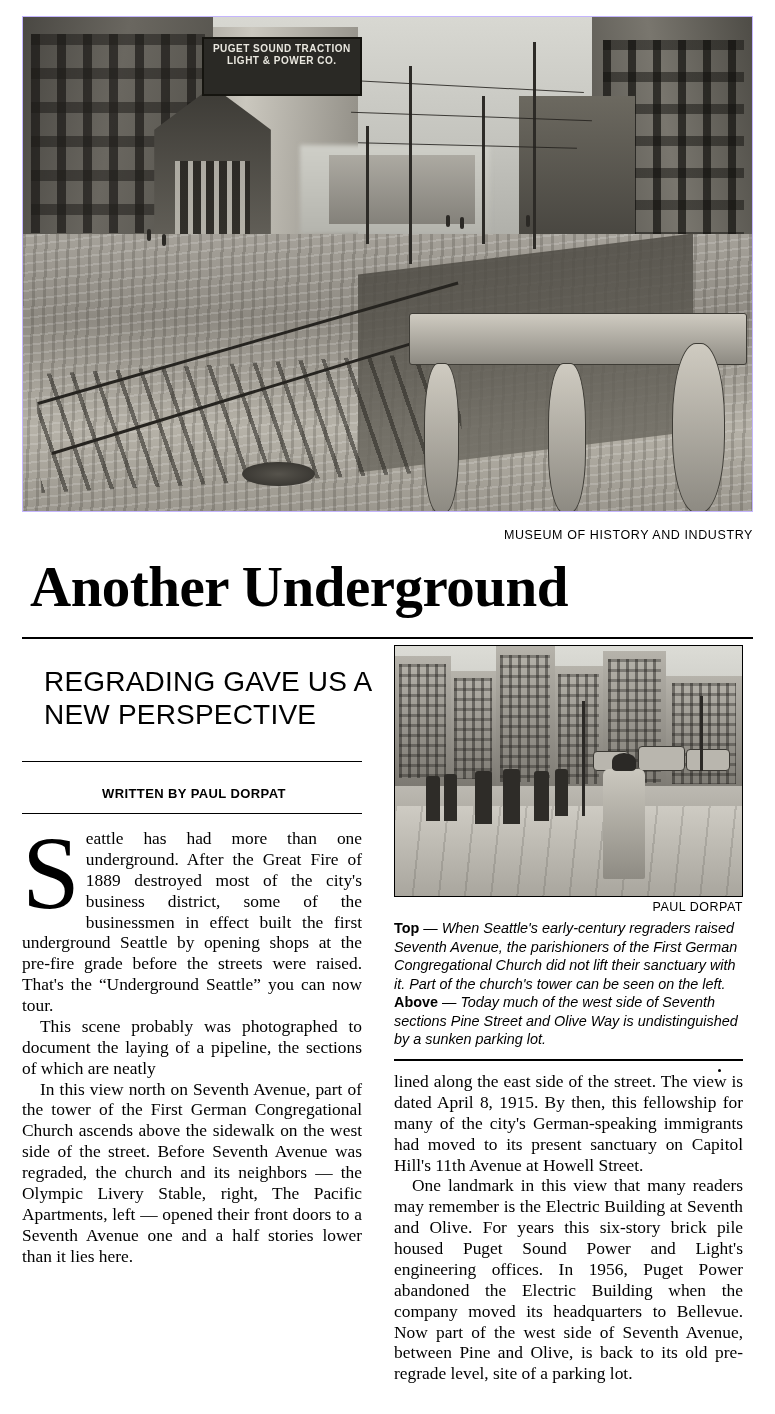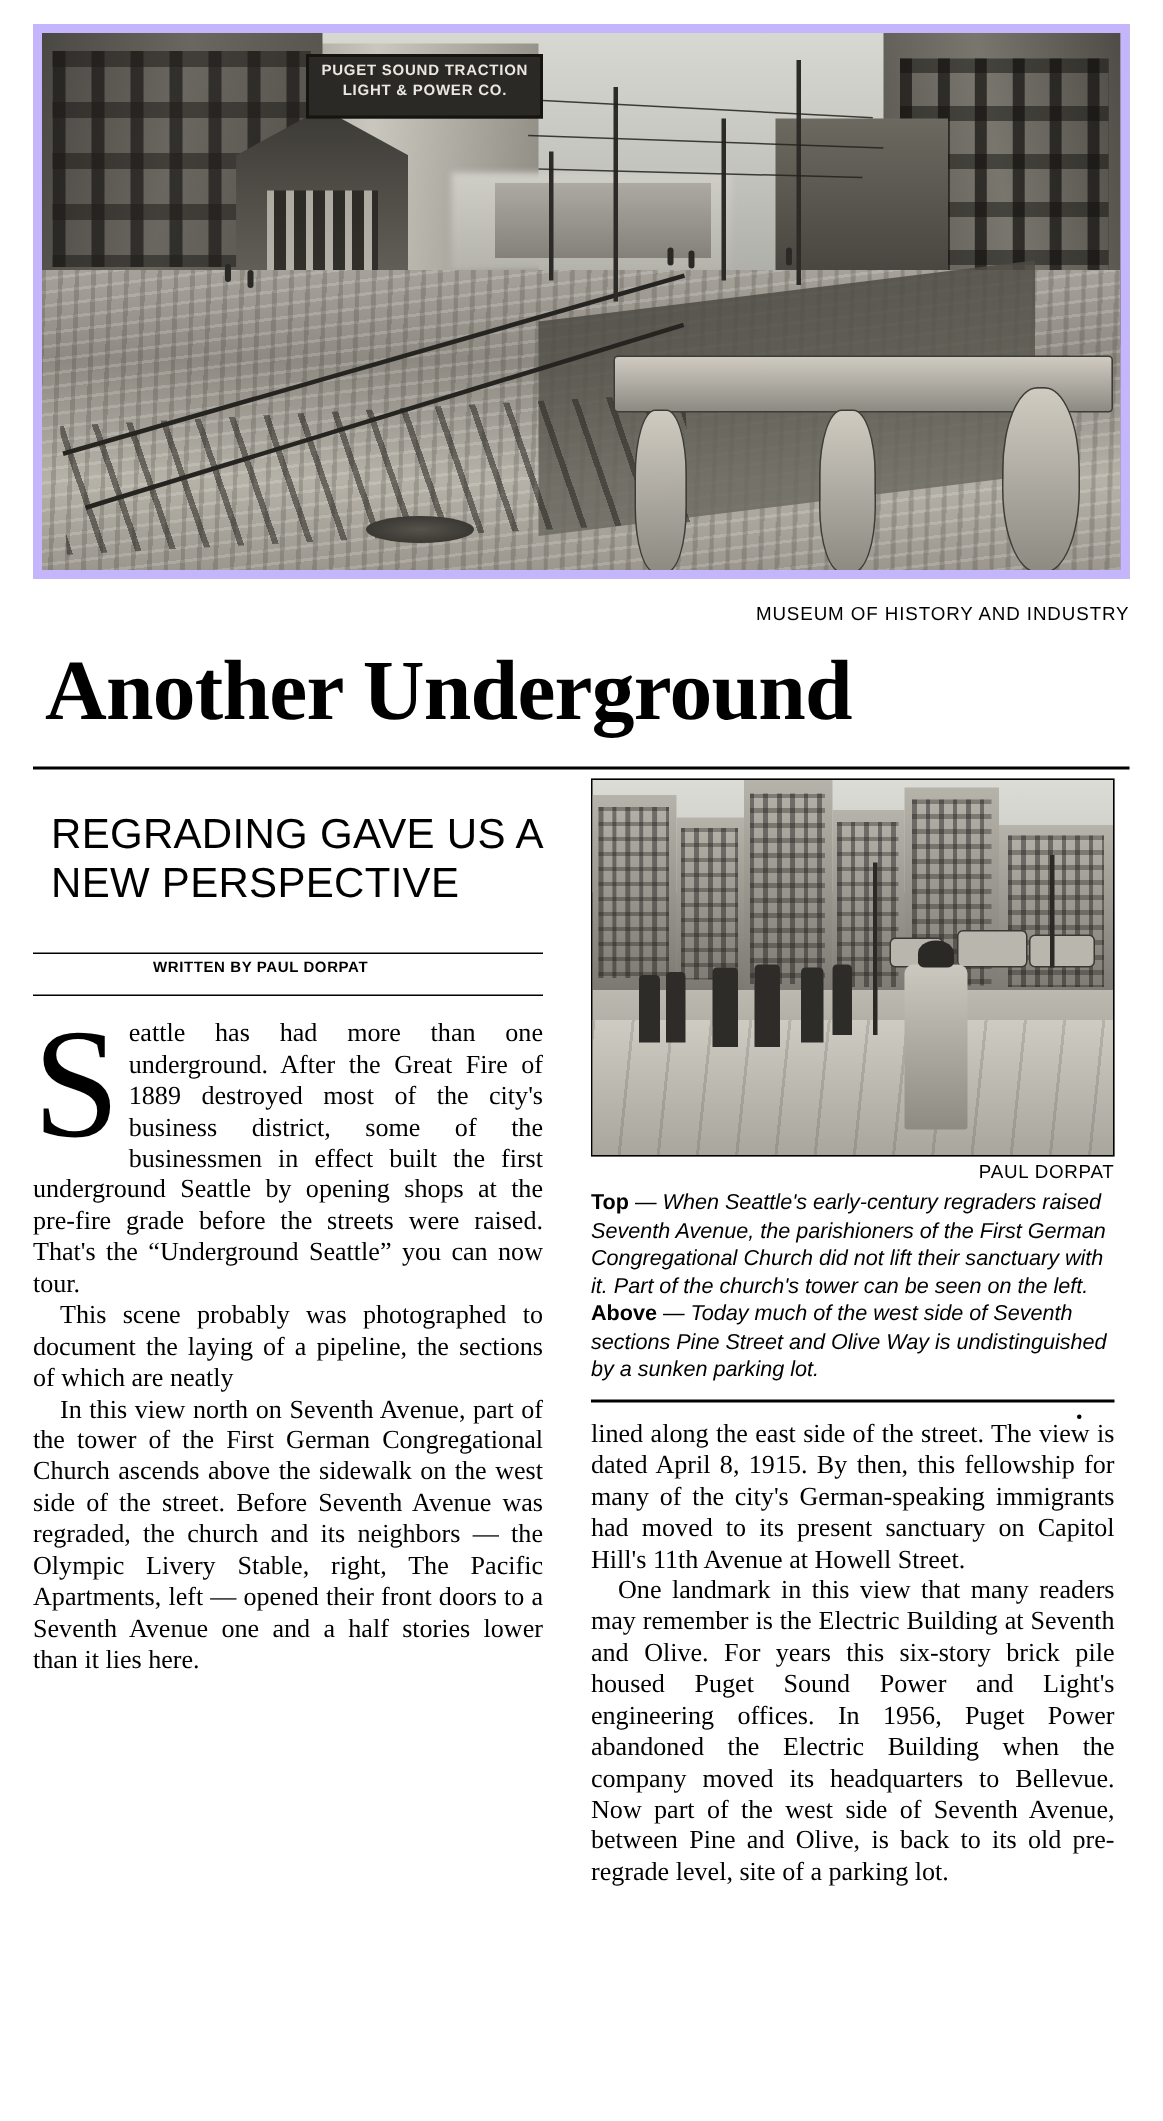--- a/index.html
+++ b/index.html
@@ -21,22 +21,22 @@
     height: 1414px;
     box-sizing: border-box;
     padding: 0 22px;
   }
 
   
   .top-photo-wrap {
     position: relative;
     margin-top: 16px;
     width: 731px;
-    height: 370px;
-    border: 6px solid #c4b5fd;
+    height: 496px;
+    border: 1px solid #c4b5fd;
     box-sizing: border-box;
     overflow: hidden;
     background: #8d8d89;
   }
   .photo-canvas { position:absolute; inset:0; overflow:hidden; }
 
   
   .tp-sky {
     position:absolute; left:0; top:0; width:100%; height:44%;
     background: linear-gradient(#d8d8d2, #c3c3bd 60%, #b0b0aa);
@@ -200,31 +200,31 @@
   }
   .mid-left { width: 362px; padding-right: 10px; box-sizing: border-box; }
   .mid-right { width: 359px; padding-left: 10px; box-sizing: border-box; position:relative; }
 
   .deck {
     font-family:"Liberation Sans", sans-serif;
     font-size: 28px;
     line-height: 1.18;
     letter-spacing: .2px;
     margin-top: 26px;
-    margin-left: 12px;
+    margin-left: 22px;
   }
   .byline-rule {
     width: 340px; height: 1px; background:#000; margin-top: 30px;
   }
   .byline {
     font-family:"Liberation Sans", sans-serif;
-    font-size: 10px;
+    font-size: 13px;
     font-weight: 700;
     letter-spacing: .4px;
-    margin: 4px 0 0 80px;
+    margin: 24px 0 0 80px;
   }
   .byline-rule2 {
     width: 340px; height: 1px; background:#000; margin-top: 12px;
   }
 
   
   .photo2 {
     position:relative;
     width: 349px; height: 252px;
     border: 1px solid #000;

